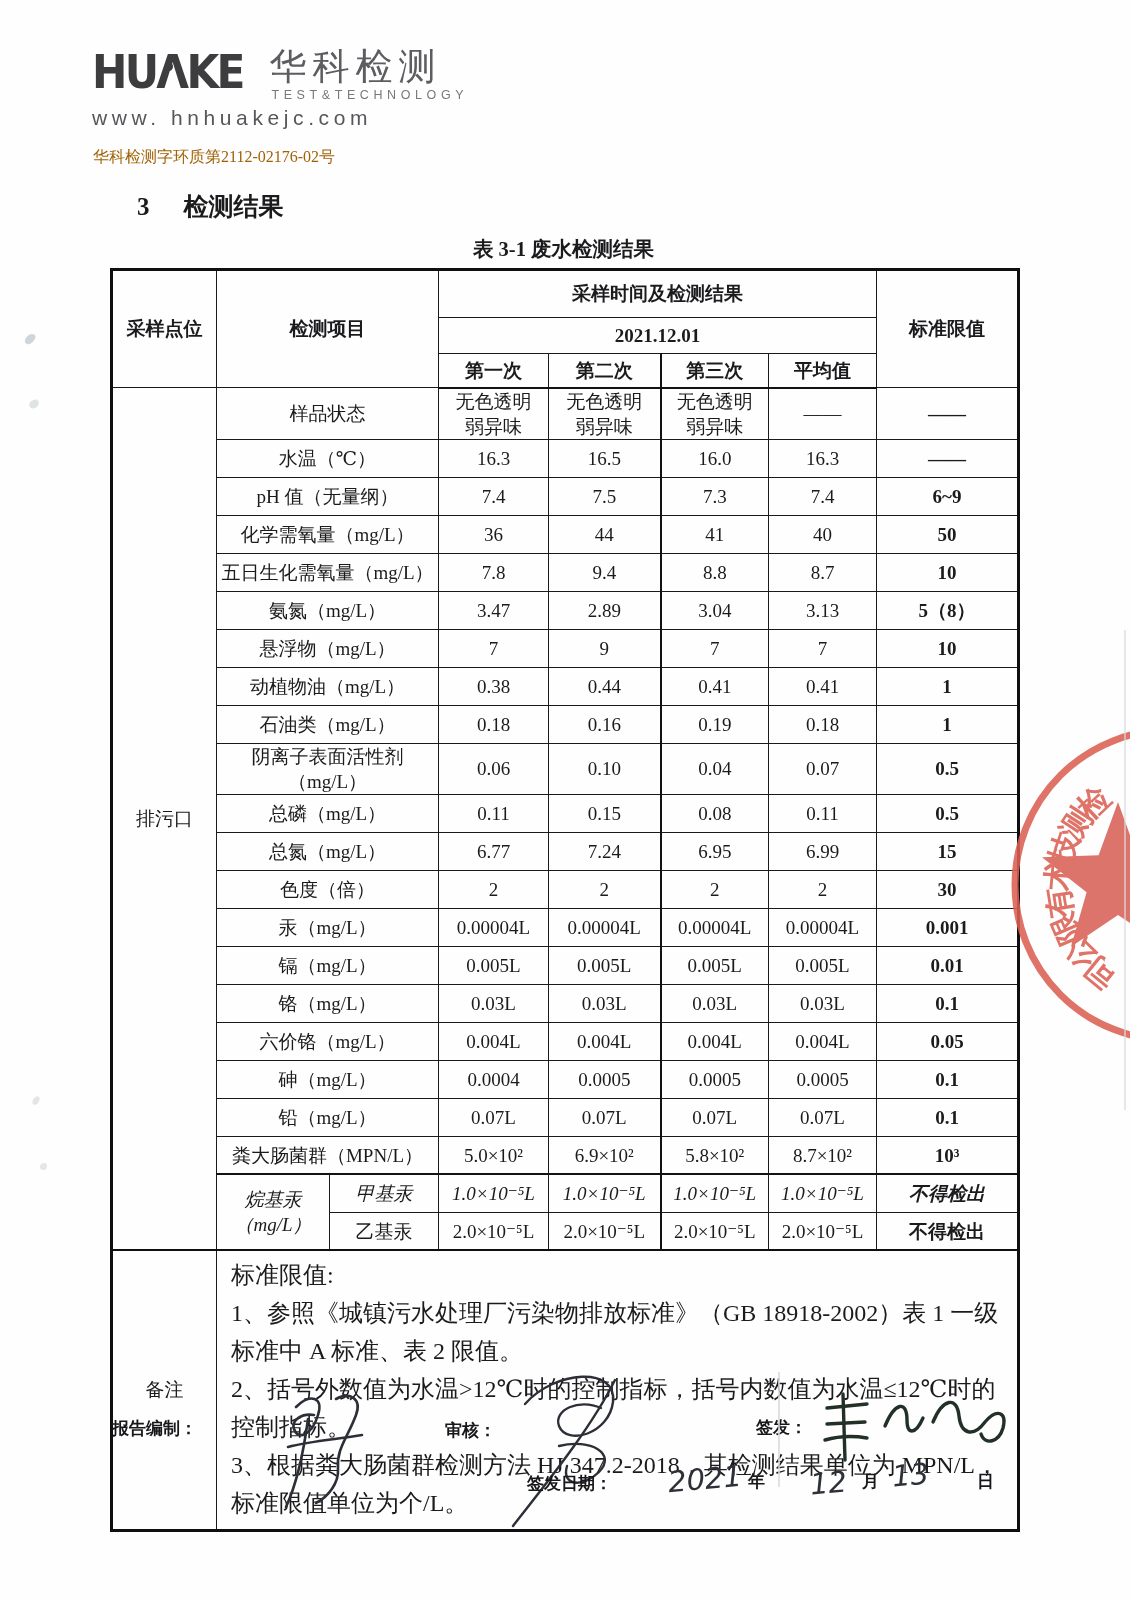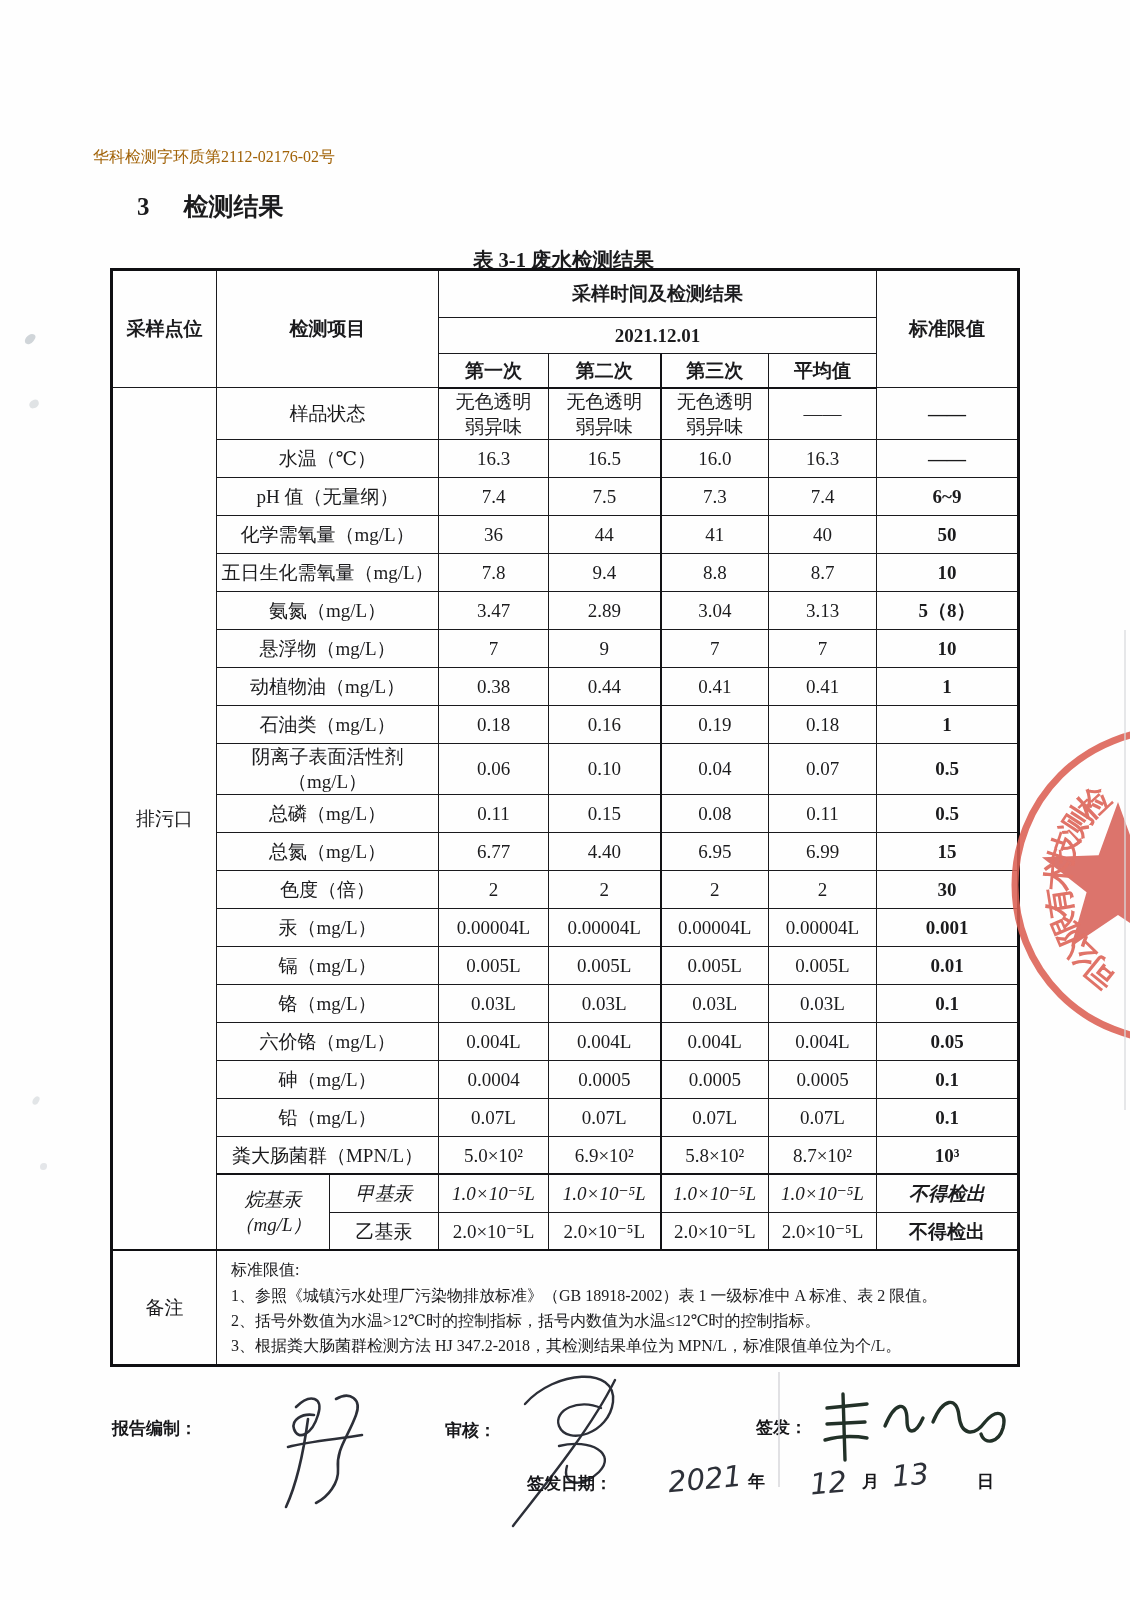--- a/index.html
+++ b/index.html
@@ -21,40 +21,40 @@
   .logo-tag { font-family:"Liberation Sans",sans-serif; font-size:12.5px; letter-spacing:4.6px;
     color:#78787c; margin-top:1px; margin-left:2px; }
   .logo-site { font-family:"Liberation Sans",sans-serif; font-size:21px; letter-spacing:4.6px;
     color:#57575b; margin-top:4px; }
 
   .doc-number { position:absolute; left:93px; top:147px; font-size:16px; color:#a16207; }
 
   .section-heading { position:absolute; left:137px; top:190px; font-size:25px; font-weight:bold; }
   .section-heading .num { margin-right:34px; }
 
-  .table-title { position:absolute; left:110px; top:246px; width:907px; text-align:center;
+  .table-title { position:absolute; left:110px; top:235px; width:907px; text-align:center;
     font-size:20.5px; font-weight:bold; }
 
   
   table.results { position:absolute; left:110px; top:268px; width:907px;
     border-collapse:collapse; table-layout:fixed; border:3px solid #0f0f12; }
   .results th, .results td { border:1.6px solid #1a1a1d; text-align:center; vertical-align:middle;
     font-size:19px; padding:0 2px; white-space:pre-line; line-height:1.32; }
   .results thead th { font-weight:bold; }
   tr.h1 { height:48px; } tr.h2 { height:36px; } tr.h3 { height:34px; }
   .results thead tr.h3 th { border-bottom:2.4px solid #121215; }
   .results tbody tr { height:38px; }
   tr.row-first { height:64px; }
   tr.row-tall { height:60px; }
   td.cell-limit { font-weight:bold; }
   .b-left-thick { border-left:2.6px solid #121215 !important; }
   td.bt { border-top:2.6px solid #121215 !important;font-style:italic; }
   tr.row-remarks { height:126px; }
   tr.row-remarks td { border-top:2.8px solid #0f0f12; }
-  td.remarks-body { text-align:left; padding:6px 8px 6px 14px; font-size:16px;
+  td.remarks-body { text-align:left; padding:6px 8px 6px 14px; font-size:24px;
     line-height:1.58; white-space:normal; }
 
   
   .sig-label { position:absolute; font-size:17px; font-weight:bold; color:#17171a; }
   .hand { position:absolute; font-family:"DejaVu Sans","Liberation Sans",sans-serif;
     font-style:italic; font-size:29px; color:#2d3038; transform:rotate(-5deg); }
   .sig-svg { position:absolute; }
   .footer { position:absolute; left:0; top:1521px; width:1118px; text-align:center;
     font-size:17.5px; color:#202024; }
 
@@ -65,20 +65,30 @@
 
   
   .speck { position:absolute; background:#9aa4ac; border-radius:60% 40% 55% 45%; }
   .fold { position:absolute; background:#d9dadd; }
 </style>
 </head>
 <body>
 
 <div class="page">
 
+  <div class="logo">
+    <div class="logo-row">
+      <div class="brand-word"><span>HU</span><span class="brand-a"><span>Λ</span><span class="brand-dot"></span></span><span>KE</span></div>
+      <div class="logo-cn-block">
+        <div class="logo-cn">华科检测</div>
+        <div class="logo-tag">TEST&amp;TECHNOLOGY</div>
+      </div>
+    </div>
+    <div class="logo-site">www. hnhuakejc.com</div>
+  </div>
 
   <div class="doc-number">华科检测字环质第2112-02176-02号</div>
 
   <div class="section-heading">
     <span class="num">3</span><span>检测结果</span>
   </div>
 
   <div class="table-title">表 3-1  废水检测结果</div>
 
   <table class="results">
@@ -199,21 +209,21 @@
           <td class="cell-item" colspan="2">总磷（mg/L）</td>
           <td class="cell-val">0.11</td>
           <td class="cell-val">0.15</td>
           <td class="cell-val b-left-thick">0.08</td>
           <td class="cell-val">0.11</td>
           <td class="cell-limit">0.5</td>
         </tr>
         <tr>
           <td class="cell-item" colspan="2">总氮（mg/L）</td>
           <td class="cell-val">6.77</td>
-          <td class="cell-val">4.40</td>
+          <td class="cell-val">7.24</td>
           <td class="cell-val b-left-thick">6.95</td>
           <td class="cell-val">6.99</td>
           <td class="cell-limit">15</td>
         </tr>
         <tr>
           <td class="cell-item" colspan="2">色度（倍）</td>
           <td class="cell-val">2</td>
           <td class="cell-val">2</td>
           <td class="cell-val b-left-thick">2</td>
           <td class="cell-val">2</td>

